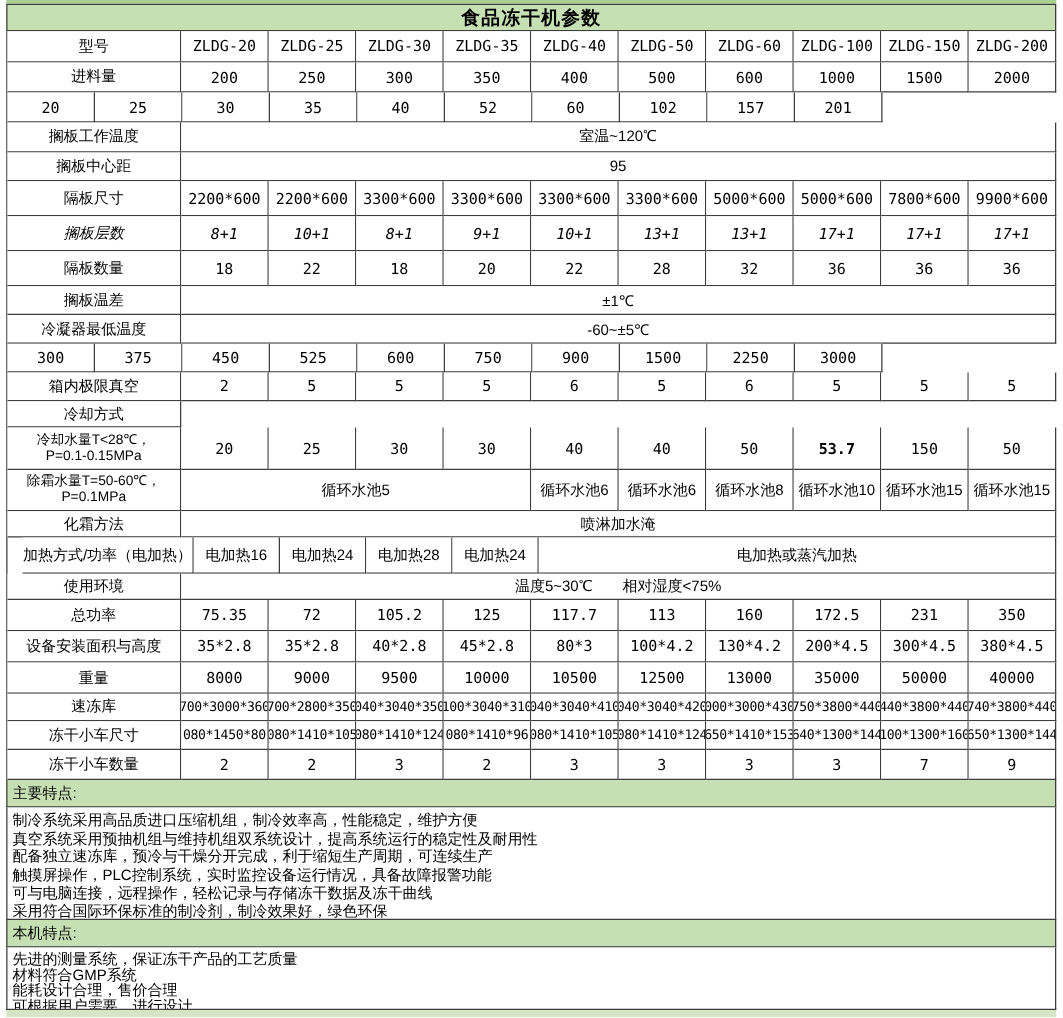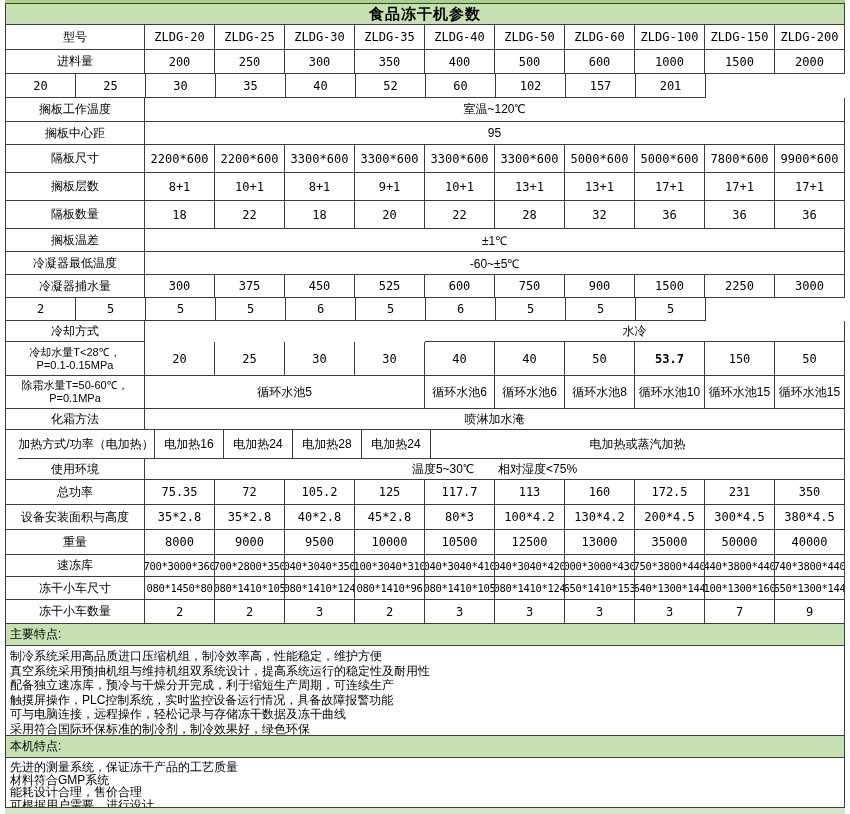--- a/index.html
+++ b/index.html
@@ -99,21 +99,21 @@
           <div class="data cell" style="width: 69px;">2200*600</div>
           <div class="data cell" style="width: 69px;">3300*600</div>
           <div class="data cell" style="width: 69px;">3300*600</div>
           <div class="data cell" style="width: 69px;">3300*600</div>
           <div class="data cell" style="width: 69px;">3300*600</div>
           <div class="data cell" style="width: 69px;">5000*600</div>
           <div class="data cell" style="width: 69px;">5000*600</div>
           <div class="data cell" style="width: 69px;">7800*600</div>
           <div class="data cell" style="width: 69px;">9900*600</div>
         </div>
-        <div class="row" style="height: 28px;">
+        <div class="row" style="height: 28px; font-style: italic;">
           <div class="label cell">搁板层数</div>
           <div class="data cell" style="width: 69px;">8+1</div>
           <div class="data cell" style="width: 69px;">10+1</div>
           <div class="data cell" style="width: 69px;">8+1</div>
           <div class="data cell" style="width: 69px;">9+1</div>
           <div class="data cell" style="width: 69px;">10+1</div>
           <div class="data cell" style="width: 69px;">13+1</div>
           <div class="data cell" style="width: 69px;">13+1</div>
           <div class="data cell" style="width: 69px;">17+1</div>
           <div class="data cell" style="width: 69px;">17+1</div>
@@ -134,48 +134,47 @@
         </div>
         <div class="row" style="height: 23px;">
           <div class="label cell">搁板温差</div>
           <div class="data cell cjk" style="width: 699px;">±1℃</div>
         </div>
         <div class="row" style="height: 23px;">
           <div class="label cell">冷凝器最低温度</div>
           <div class="data cell cjk" style="width: 699px;">-60~±5℃</div>
         </div>
         <div class="row" style="height: 23px;">
-          <div class="label cell">冷凝器捕水量</div>
           <div class="data cell" style="width: 69px;">300</div>
           <div class="data cell" style="width: 69px;">375</div>
           <div class="data cell" style="width: 69px;">450</div>
           <div class="data cell" style="width: 69px;">525</div>
           <div class="data cell" style="width: 69px;">600</div>
           <div class="data cell" style="width: 69px;">750</div>
           <div class="data cell" style="width: 69px;">900</div>
           <div class="data cell" style="width: 69px;">1500</div>
           <div class="data cell" style="width: 69px;">2250</div>
           <div class="data cell" style="width: 69px;">3000</div>
         </div>
         <div class="row" style="height: 23px;">
+          <div class="label cell">箱内极限真空</div>
           <div class="data cell" style="width: 69px;">2</div>
           <div class="data cell" style="width: 69px;">5</div>
           <div class="data cell" style="width: 69px;">5</div>
           <div class="data cell" style="width: 69px;">5</div>
           <div class="data cell" style="width: 69px;">6</div>
           <div class="data cell" style="width: 69px;">5</div>
           <div class="data cell" style="width: 69px;">6</div>
           <div class="data cell" style="width: 69px;">5</div>
           <div class="data cell" style="width: 69px;">5</div>
           <div class="data cell" style="width: 69px;">5</div>
         </div>
         <div class="row" style="height: 21px;">
           <div class="label cell">冷却方式</div>
           <div class="data cell cjk" style="width: 279px; margin-top: 23px;">水冷或风冷</div>
-          <div class="data cell cjk" style="width: 419px;">水冷</div>
         </div>
         <div class="row" style="height: 34px;">
           <div class="label cell small">冷却水量T&lt;28℃，
 P=0.1-0.15MPa</div>
           <div class="data cell" style="width: 69px;">20</div>
           <div class="data cell" style="width: 69px;">25</div>
           <div class="data cell" style="width: 69px;">30</div>
           <div class="data cell" style="width: 69px;">30</div>
           <div class="data cell" style="width: 69px;">40</div>
           <div class="data cell" style="width: 69px;">40</div>

